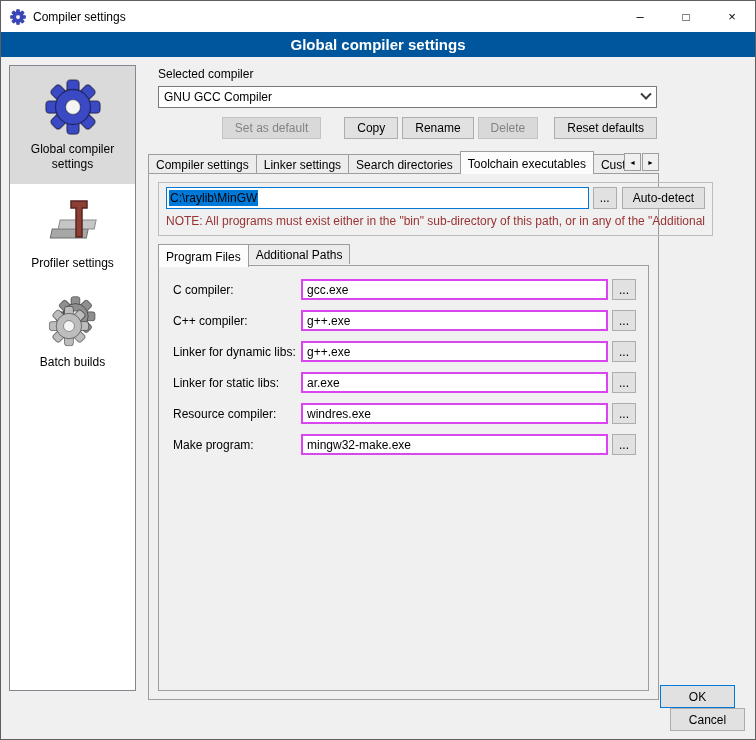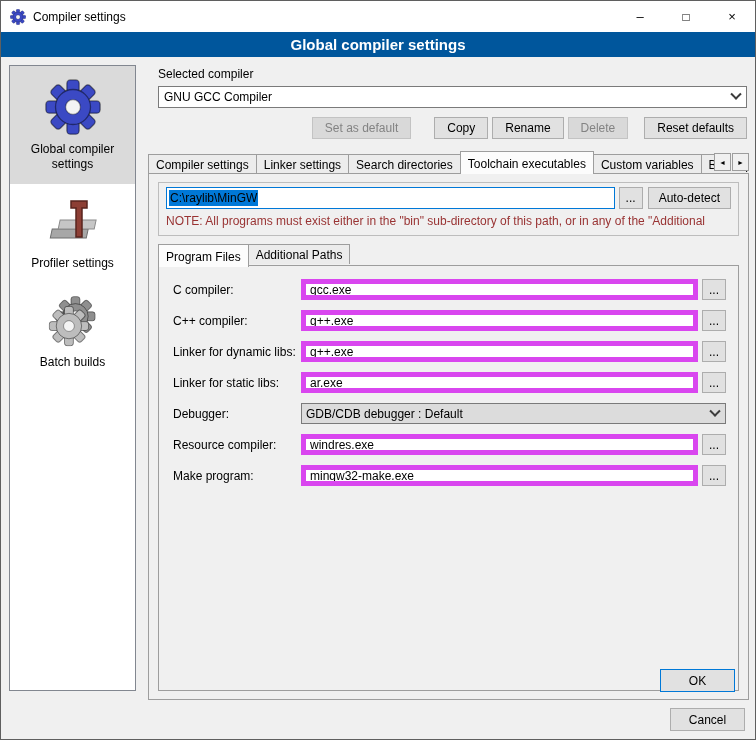--- a/index.html
+++ b/index.html
@@ -25,21 +25,21 @@
   
   .sidebar { position:absolute; left:8px; top:64px; width:127px; height:626px;
              background:#ffffff; border:1px solid #828790; overflow:hidden; }
   .side-item { display:flex; flex-direction:column; align-items:center;
                padding:13px 4px 12px; text-align:center; line-height:15px; cursor:default; }
   .side-item.selected { background:#dadada; }
   .side-icon { width:56px; height:56px; margin-bottom:7px; }
   .side-icon.small { width:52px; height:52px; }
 
   
-  .content { position:absolute; left:147px; top:64px; width:601px; }
+  .content { position:absolute; left:147px; top:64px; width:511px; }
   .sel-label { margin:2px 0 0 10px; }
   .combo { height:22px; background:#ffffff; border:1px solid #7a7a7a;
            display:flex; align-items:center; padding:0 6px 0 5px; cursor:default; }
   .combo-main { margin:5px 2px 0 10px; }
   .chev { width:8px; height:8px; border-right:2px solid #3c3c3c; border-bottom:2px solid #3c3c3c;
           transform:rotate(45deg) translate(-2px,-2px); margin-left:auto; flex:0 0 auto; }
 
   .btn { height:22px; background:#e1e1e1; border:1px solid #adadad; font-family:inherit;
          font-size:12px; padding:0 12px; cursor:default; }
   .btn.disabled { background:#d9d9d9; border-color:#c3c3c3; color:#838383; }
@@ -76,31 +76,31 @@
                     font-family:inherit; font-size:12px; margin-left:5px; padding:0 10px; }
   .note { margin-top:5px; color:#993333; white-space:nowrap; overflow:hidden; }
 
   
   .inner-strip { position:relative; height:22px; display:flex; align-items:flex-start; }
   .inner-panel { flex:1; background:#f0f0f0; border:1px solid #9d9d9d; margin-top:-1px;
                  padding:13px 12px 0 14px; }
 
   .frow { display:flex; align-items:center; margin-bottom:10px; }
   .frow .flabel { width:128px; flex:0 0 auto; }
-  .tfield { flex:1; height:21px; background:#ffffff; border:5px solid #d946ef;
+  .tfield { flex:1; height:21px; background:#ffffff; border:2px solid #d946ef;
             display:flex; align-items:center; padding:0 4px; overflow:hidden; white-space:nowrap; }
   .frow .mini-btn { height:21px; }
   .combo-field { flex:1; height:21px; background:#dcdcdc; border:1px solid #7a7a7a;
                  display:flex; align-items:center; padding:0 6px 0 4px; }
 
   
   .footer { position:absolute; right:10px; bottom:8px; display:flex;flex-direction:column; }
   .footer .btn { width:75px; height:23px; padding:0; }
   .footer .btn.default { border-color:#0078d7; }
-  .footer .btn + .btn { margin-left:10px;margin-top:16px; }
+  .footer .btn + .btn { margin-left:10px; }
 
   svg { display:block; }
 </style>
 </head>
 <body>
 
 <svg width="0" height="0" style="position:absolute">
   <symbol id="gear" viewBox="0 0 64 64">
     <g transform="translate(32,32)" fill="currentColor" stroke="rgba(0,0,0,0.45)" stroke-width="1.5">
       <rect x="-7" y="-31" width="14" height="62" rx="4"></rect>
@@ -244,27 +244,20 @@
         </div>
 
         <div class="frow">
           <span class="flabel">Linker for static libs:</span>
           <div class="tfield">
               <span>ar.exe</span>
             </div>
           <button class="mini-btn">...</button>
         </div>
 
-        <div class="frow">
-          <span class="flabel">Debugger:</span>
-          <div class="combo-field">
-            <span>GDB/CDB debugger : Default</span>
-            <span class="chev"></span>
-          </div>
-        </div>
 
         <div class="frow">
           <span class="flabel">Resource compiler:</span>
           <div class="tfield">
               <span>windres.exe</span>
             </div>
           <button class="mini-btn">...</button>
         </div>
 
         <div class="frow">

